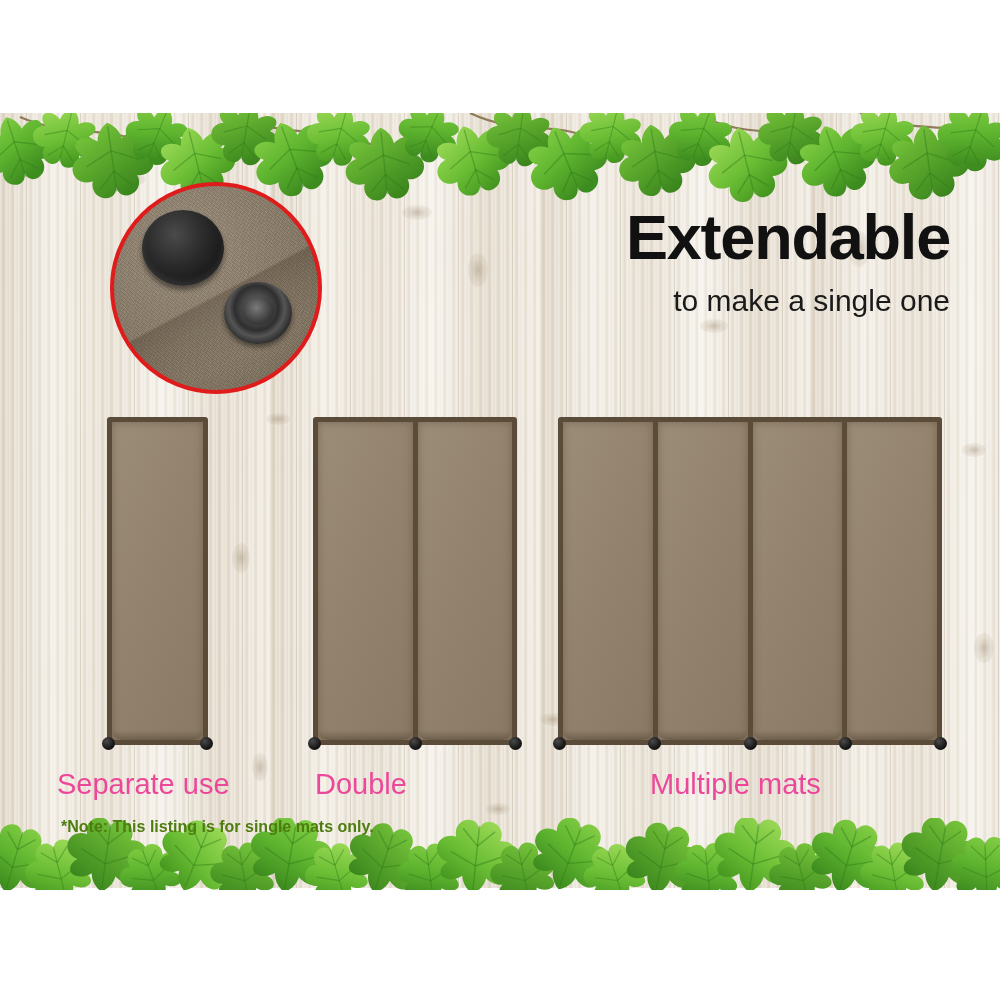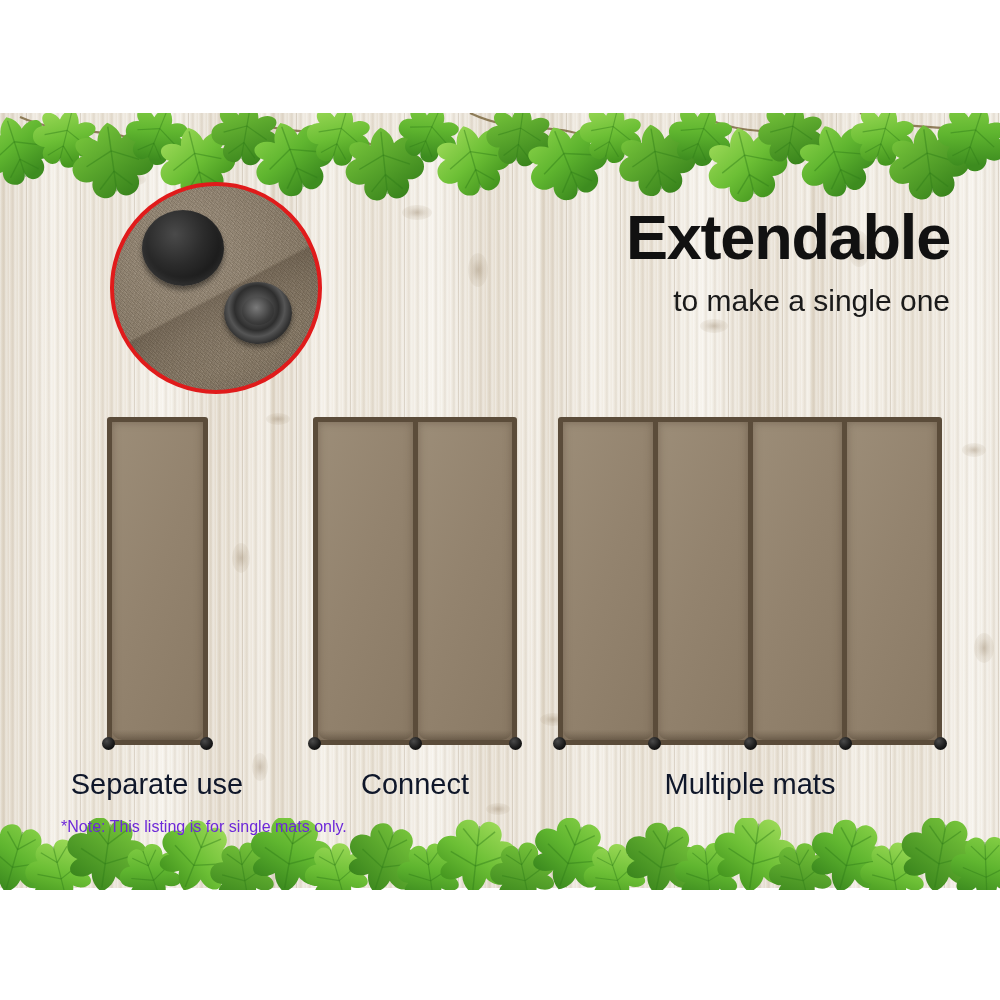--- a/index.html
+++ b/index.html
@@ -232,35 +232,35 @@
     background: radial-gradient(circle at 36% 32%, #4a4a4a 0%, #1c1c1c 55%, #000000 100%);
     z-index: 4;
   }
 
   
   .mat-label {
     position: absolute;
     top: 768px;
     font-size: 29px;
     font-weight: 400;
-    color: #0f172a;
-    text-align: center;
+    color: #ec4899;
+    text-align: left;
     white-space: nowrap;
   }
   #label-separate { left: 57px;  width: 200px; }
   #label-double   { left: 315px; width: 200px; }
   #label-multiple { left: 650px; width: 200px; }
 
   #footnote {
     position: absolute;
     left: 61px;
     top: 818px;
     font-size: 16px;
-    font-weight: 400;
-    color: #6d28d9;
+    font-weight: 700;
+    color: #4d7c0f;
     white-space: nowrap;
     z-index: 6;
   }
 </style>
 </head>
 <body>
 
 <div id="stage">
 
   <div id="panel">
@@ -401,21 +401,21 @@
     <div class="mat"></div>
     <div class="mat"></div>
     <div class="snap-dot" style="left:-5px;"></div>
     <div class="snap-dot" style="left:90.25px;"></div>
     <div class="snap-dot" style="left:185.5px;"></div>
     <div class="snap-dot" style="left:280.75px;"></div>
     <div class="snap-dot" style="right:-5px;"></div>
   </div>
 
   <div class="mat-label" id="label-separate">Separate use</div>
-  <div class="mat-label" id="label-double">Connect</div>
+  <div class="mat-label" id="label-double">Double</div>
   <div class="mat-label" id="label-multiple">Multiple mats</div>
 
   <div id="footnote">*Note: This listing is for single mats only.</div>
 
   <svg class="leaf-band" id="leaves-bottom" viewBox="0 0 1000 72" preserveAspectRatio="none">
     <defs>
       <linearGradient id="lgD" x1="0" y1="1" x2="0.4" y2="0">
         <stop offset="0%" stop-color="#8cd44a"></stop>
         <stop offset="55%" stop-color="#5fb52f"></stop>
         <stop offset="100%" stop-color="#3d8c1f"></stop>

